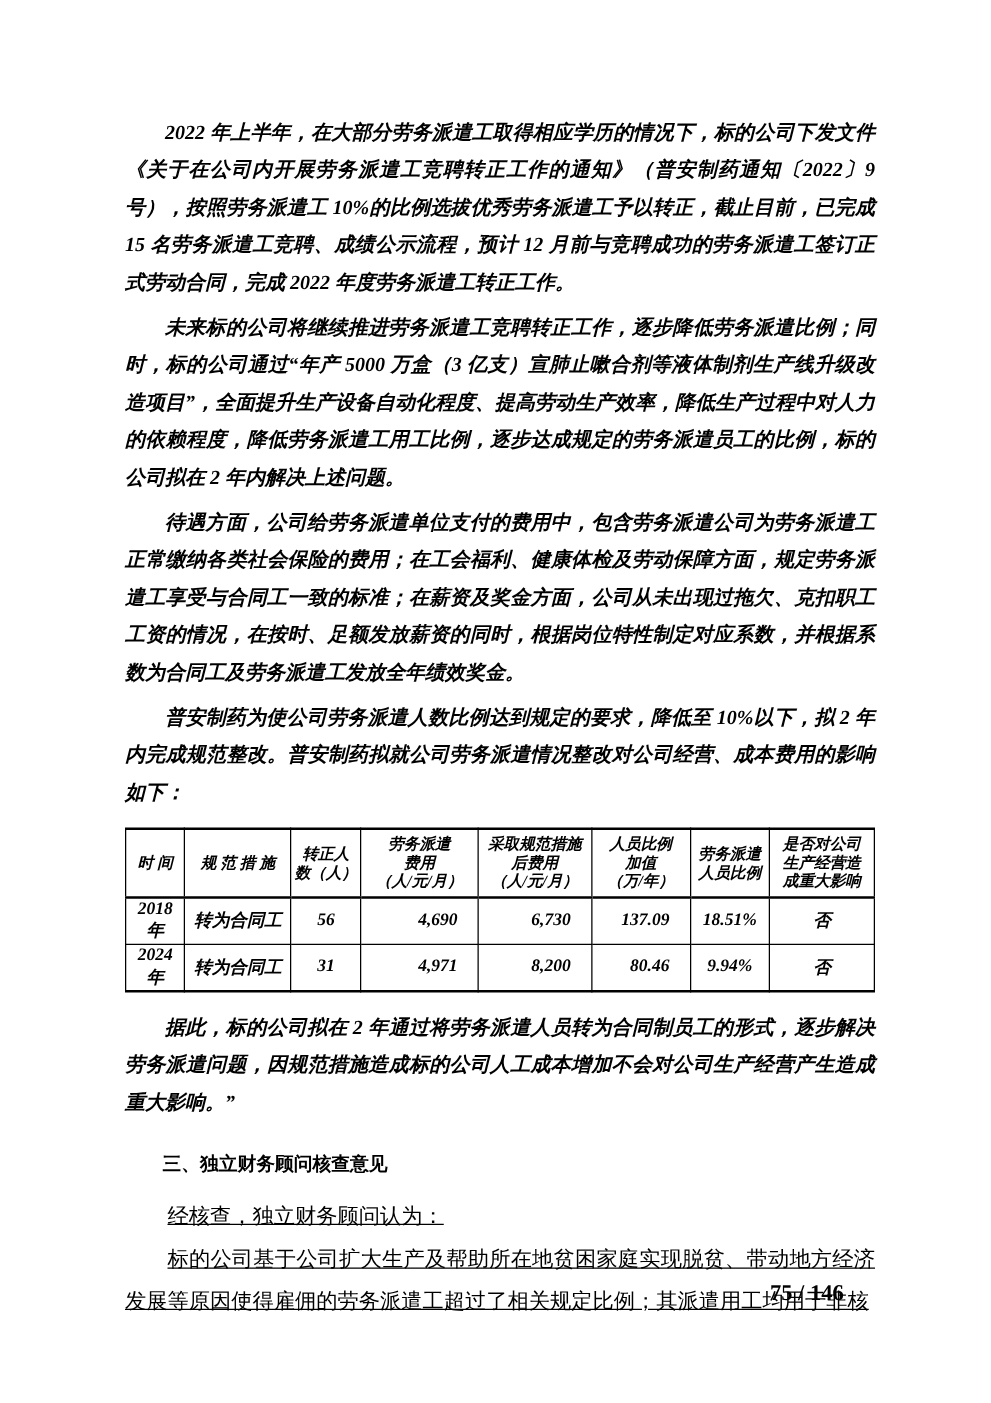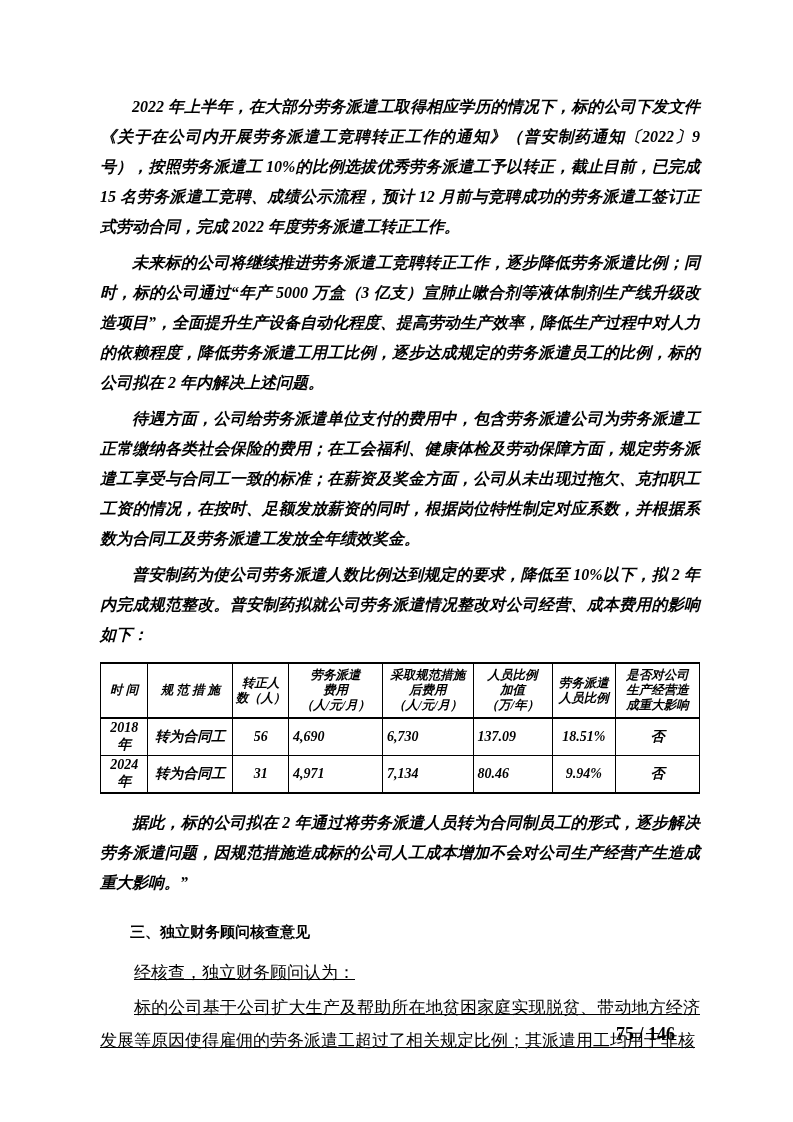--- a/index.html
+++ b/index.html
@@ -30,21 +30,21 @@
     font-weight:700; font-style:italic; color:#000;
   }
   .impact th {
     font-size:12.5px; line-height:15px; padding:4px 1px;
     text-align:center; vertical-align:middle;
     white-space:pre-line; height:50px;
   }
   .impact thead th { border-bottom:2px solid #000; }
   .impact td { font-size:14px; height:26px; padding:1px 4px; vertical-align:middle; }
   .impact td.c { text-align:center; }
-  .impact td.r { text-align:left; padding-right:0; }
+  .impact td.r { text-align:right; padding-right:16px; }
 
   
   .review h3 {
     font-family:"Liberation Sans", sans-serif;
     font-weight:700; font-style:normal;
     font-size:15px; line-height:24px;
     text-indent:2em; margin:22px 0 12px 0;
   }
   .review p {
     font-family:"Liberation Serif", serif;
@@ -115,21 +115,21 @@
             <td class="r">6,730</td>
             <td class="r">137.09</td>
             <td class="c">18.51%</td>
             <td class="c">否</td>
           </tr>
           <tr>
             <td class="c">2024 年</td>
             <td class="c">转为合同工</td>
             <td class="c">31</td>
             <td class="r">4,971</td>
-            <td class="r">7,134</td>
+            <td class="r">8,200</td>
             <td class="r">80.46</td>
             <td class="c">9.94%</td>
             <td class="c">否</td>
           </tr>
         </tbody>
       </table>
 
       <p>据此，标的公司拟在 2 年通过将劳务派遣人员转为合同制员工的形式，逐步解决劳务派遣问题，因规范措施造成标的公司人工成本增加不会对公司生产经营产生造成重大影响。”</p>
     </section>
 

